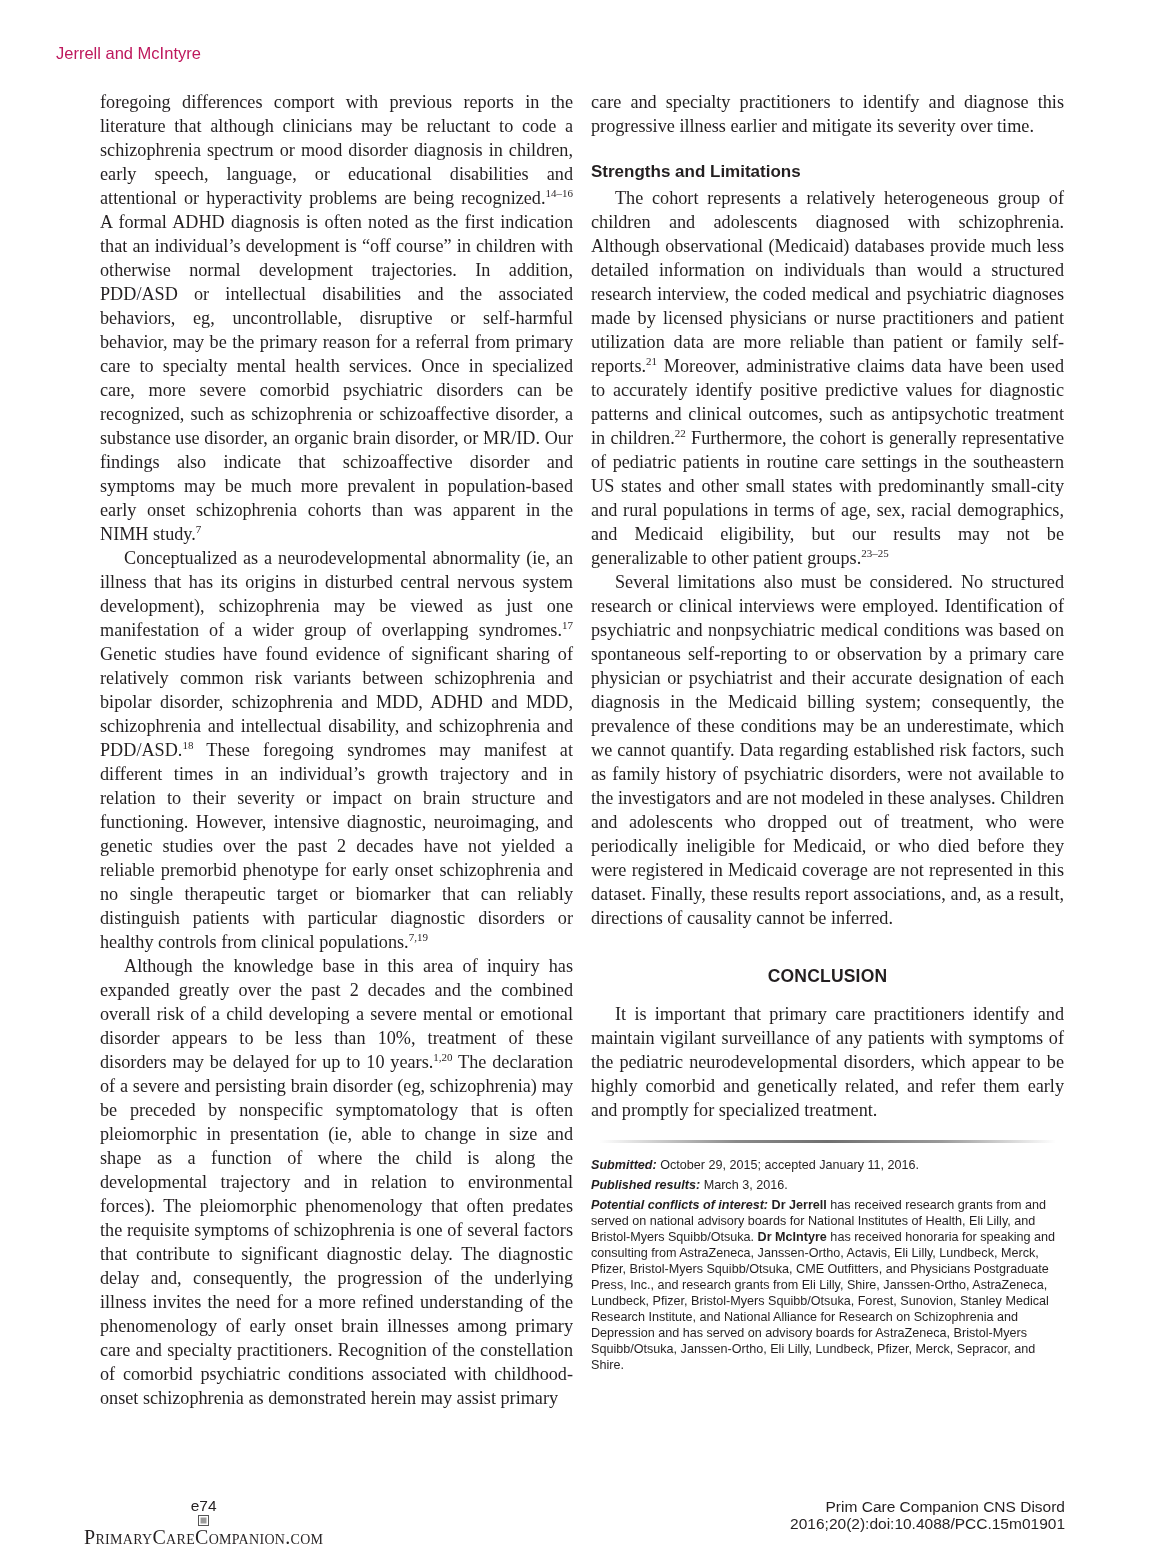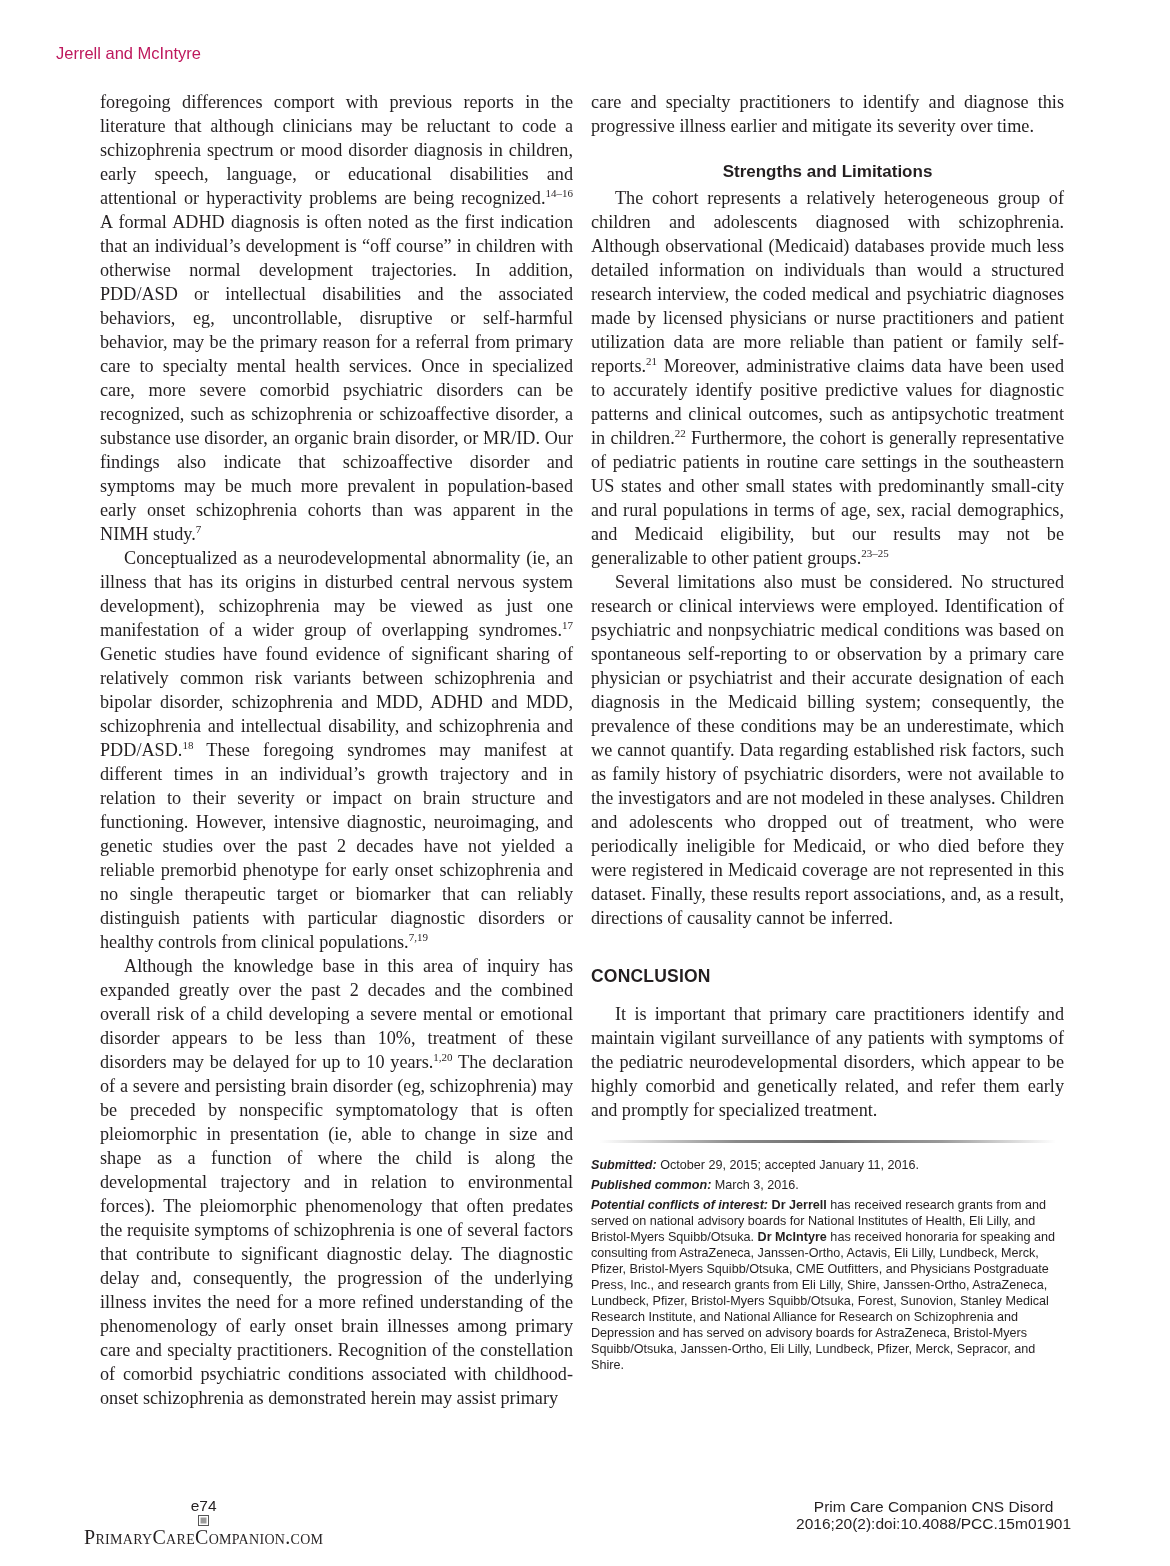--- a/index.html
+++ b/index.html
@@ -13,25 +13,25 @@
     font-family: "Liberation Serif", serif; font-size: 18.2px; line-height: 24px;
     text-align: justify; color: #231f20;
   }
   .col.left { left: 100px; }
   .col.right { left: 591px; }
   .col p { margin: 0; text-indent: 0; }
   .col p.indent { text-indent: 24px; }
   sup { font-size: 11px; line-height: 0; vertical-align: 7px; }
   .subhead {
     font-family: "Liberation Sans", sans-serif; font-weight: bold; font-size: 17px;
-    margin: 22px 0 2px 0; line-height: 24px; text-align: center;
+    margin: 22px 0 2px 0; line-height: 24px; text-align: left;
   }
   .section-head {
     font-family: "Liberation Sans", sans-serif; font-weight: bold; font-size: 17.5px;
-    margin: 34px 0 14px 0; line-height: 24px; letter-spacing: 0.2px; text-align: left;
+    margin: 34px 0 14px 0; line-height: 24px; letter-spacing: 0.2px; text-align: center;
   }
   .divider {
     height: 3px; margin: 18px 8px 14px 8px;
     background: linear-gradient(to right, rgba(120,120,120,0) 0%, #8a8a8a 30%, #6f6f6f 50%, #9a9a9a 75%, rgba(160,160,160,0) 100%);
   }
   .notes {
     font-family: "Liberation Sans", sans-serif; font-size: 12.6px; line-height: 16px;
     text-align: left; color: #231f20;
   }
   .notes p { margin: 0 0 4px 0; }
@@ -43,21 +43,21 @@
   }
   .footer-left .pg { font-family: "Liberation Sans", sans-serif; }
   .footer-left .sq {
     display: inline-block; width: 9px; height: 9px; border: 1.5px solid #555; background: #9a9a9a;
     margin: 0 6px 0 6px; box-shadow: inset 0 0 0 1.5px #fff;
   }
   .footer-left .site {
     font-family: Liberation Serif, serif; font-variant: small-caps; font-size: 20px; letter-spacing: 0.3px;
   }
   .footer-right {
-    position: absolute; right: 99px; top: 1498px; text-align: center;
+    position: absolute; right: 105px; top: 1498px; text-align: right;
     font-family: "Liberation Sans", sans-serif; font-size: 15.5px; line-height: 17px; color: #231f20;
   }
 </style>
 </head>
 <body>
 
 <div class="running-head">Jerrell and McIntyre</div>
 
 <div class="col left">
   <p><span>foregoing differences comport with previous reports in the literature that although clinicians may be reluctant to code a schizophrenia spectrum or mood disorder diagnosis in children, early speech, language, or educational disabilities and attentional or hyperactivity problems are being recognized.</span><sup>14–16</sup><span> A formal ADHD diagnosis is often noted as the first indication that an individual’s development is “off course” in children with otherwise normal development trajectories. In addition, PDD/ASD or intellectual disabilities and the associated behaviors, eg, uncontrollable, disruptive or self-harmful behavior, may be the primary reason for a referral from primary care to specialty mental health services. Once in specialized care, more severe comorbid psychiatric disorders can be recognized, such as schizophrenia or schizoaffective disorder, a substance use disorder, an organic brain disorder, or MR/ID. Our findings also indicate that schizoaffective disorder and symptoms may be much more prevalent in population-based early onset schizophrenia cohorts than was apparent in the NIMH study.</span><sup>7</sup></p>
@@ -68,21 +68,21 @@
 <div class="col right">
   <p>care and specialty practitioners to identify and diagnose this progressive illness earlier and mitigate its severity over time.</p>
   <div class="subhead">Strengths and Limitations</div>
   <p class="indent"><span>The cohort represents a relatively heterogeneous group of children and adolescents diagnosed with schizophrenia. Although observational (Medicaid) databases provide much less detailed information on individuals than would a structured research interview, the coded medical and psychiatric diagnoses made by licensed physicians or nurse practitioners and patient utilization data are more reliable than patient or family self-reports.</span><sup>21</sup><span> Moreover, administrative claims data have been used to accurately identify positive predictive values for diagnostic patterns and clinical outcomes, such as antipsychotic treatment in children.</span><sup>22</sup><span> Furthermore, the cohort is generally representative of pediatric patients in routine care settings in the southeastern US states and other small states with predominantly small-city and rural populations in terms of age, sex, racial demographics, and Medicaid eligibility, but our results may not be generalizable to other patient groups.</span><sup>23–25</sup></p>
   <p class="indent">Several limitations also must be considered. No structured research or clinical interviews were employed. Identification of psychiatric and nonpsychiatric medical conditions was based on spontaneous self-reporting to or observation by a primary care physician or psychiatrist and their accurate designation of each diagnosis in the Medicaid billing system; consequently, the prevalence of these conditions may be an underestimate, which we cannot quantify. Data regarding established risk factors, such as family history of psychiatric disorders, were not available to the investigators and are not modeled in these analyses. Children and adolescents who dropped out of treatment, who were periodically ineligible for Medicaid, or who died before they were registered in Medicaid coverage are not represented in this dataset. Finally, these results report associations, and, as a result, directions of causality cannot be inferred.</p>
   <div class="section-head">CONCLUSION</div>
   <p class="indent">It is important that primary care practitioners identify and maintain vigilant surveillance of any patients with symptoms of the pediatric neurodevelopmental disorders, which appear to be highly comorbid and genetically related, and refer them early and promptly for specialized treatment.</p>
   <div class="divider"></div>
   <div class="notes">
     <p><span class="lbl">Submitted:</span><span> October 29, 2015; accepted January 11, 2016.</span></p>
-    <p><span class="lbl">Published common:</span><span> March 3, 2016.</span></p>
+    <p><span class="lbl">Published results:</span><span> March 3, 2016.</span></p>
     <p><span class="lbl">Potential conflicts of interest:</span><b> Dr Jerrell</b><span> has received research grants from and served on national advisory boards for National Institutes of Health, Eli Lilly, and Bristol-Myers Squibb/Otsuka.</span><b> Dr McIntyre</b><span> has received honoraria for speaking and consulting from AstraZeneca, Janssen-Ortho, Actavis, Eli Lilly, Lundbeck, Merck, Pfizer, Bristol-Myers Squibb/Otsuka, CME Outfitters, and Physicians Postgraduate Press, Inc., and research grants from Eli Lilly, Shire, Janssen-Ortho, AstraZeneca, Lundbeck, Pfizer, Bristol-Myers Squibb/Otsuka, Forest, Sunovion, Stanley Medical Research Institute, and National Alliance for Research on Schizophrenia and Depression and has served on advisory boards for AstraZeneca, Bristol-Myers Squibb/Otsuka, Janssen-Ortho, Eli Lilly, Lundbeck, Pfizer, Merck, Sepracor, and Shire.</span></p>
   </div>
 </div>
 
 <div class="footer-left">
   <span class="pg">e74</span>
   <span class="sq"></span>
   <span class="site">PrimaryCareCompanion.com</span>
 </div>
 

